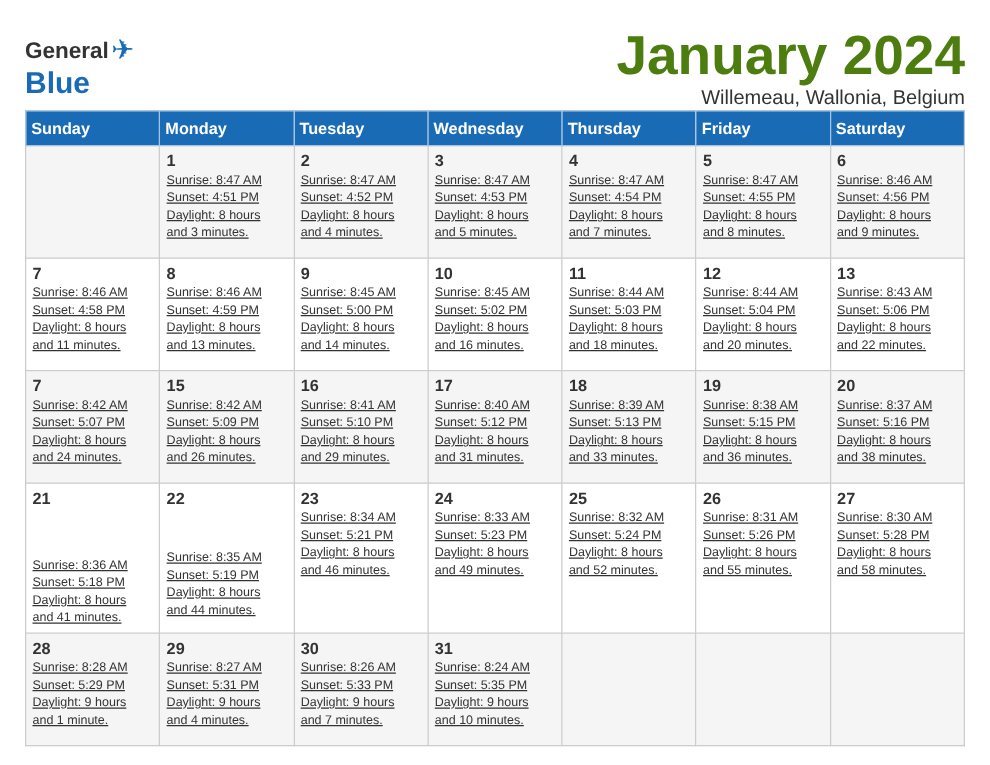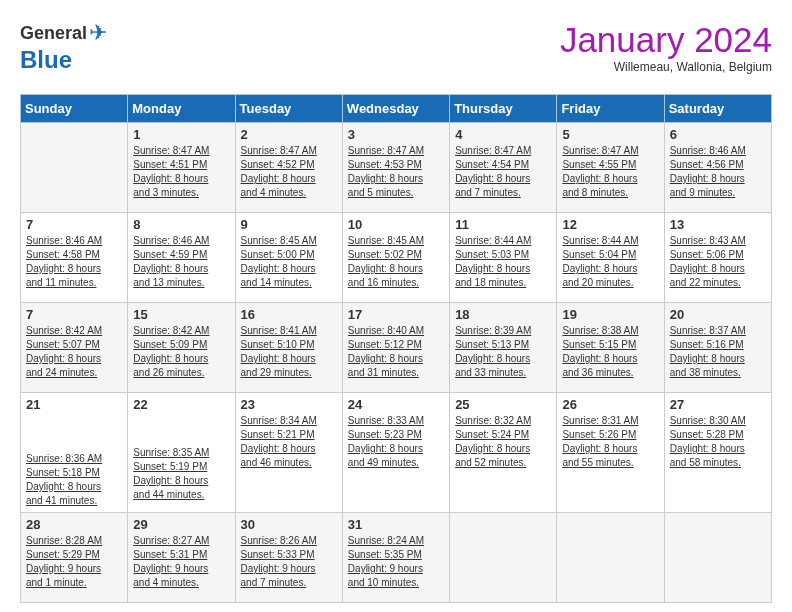--- a/index.html
+++ b/index.html
@@ -7,21 +7,21 @@
       font-family: Arial, sans-serif;
       background: #fff;
       width: 792px;
       min-height: 612px;
       padding: 20px;
     }
     .header-area {
       display: flex;
       justify-content: space-between;
       align-items: center;
-      margin-bottom: 20px;
+      margin-bottom: 0;
     }
     .logo {
       display: flex;
       align-items: center;
     }
     .logo-text-general {
       font-size: 18px;
       font-weight: bold;
       color: #333;
     }
@@ -32,26 +32,26 @@
     }
     .logo-bird {
       color: #1a6bb5;
       font-size: 22px;
       margin-left: 2px;
     }
     .title-area {
       text-align: right;
     }
     .month-title {
-      font-size: 35px;
-      font-weight: normal;
-      color: #a21caf;
+      font-size: 44px;
+      font-weight: bold;
+      color: #4d7c0f;
     }
     .location-title {
-      font-size: 12px;
+      font-size: 16px;
       color: #333;
     }
     .calendar-table {
       width: 100%;
       border-collapse: collapse;
       font-size: 11px;
     }
     .calendar-table th {
       background-color: #1a6bb5;
       color: #fff;

